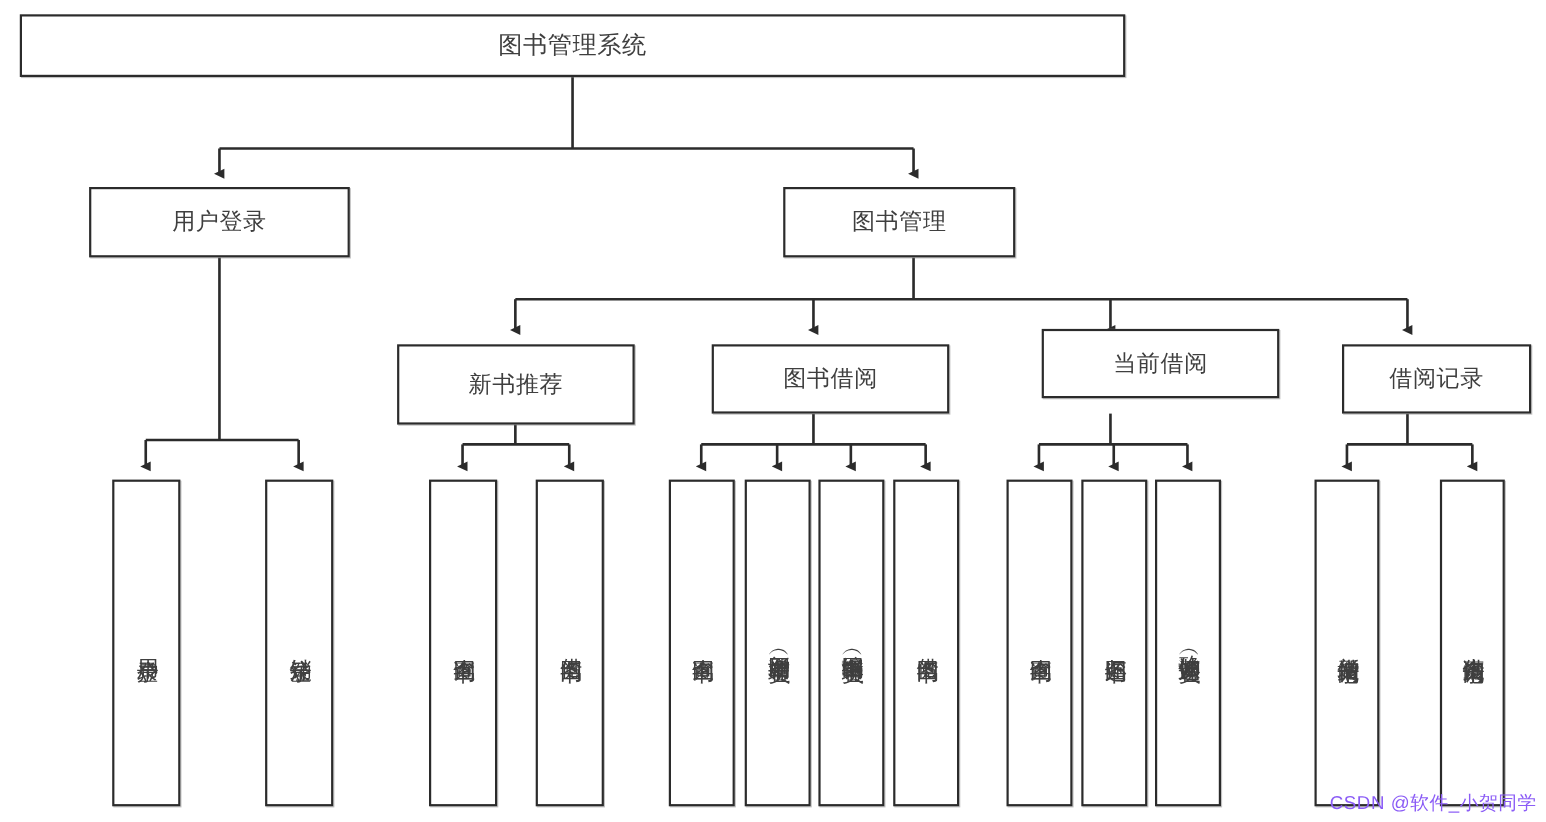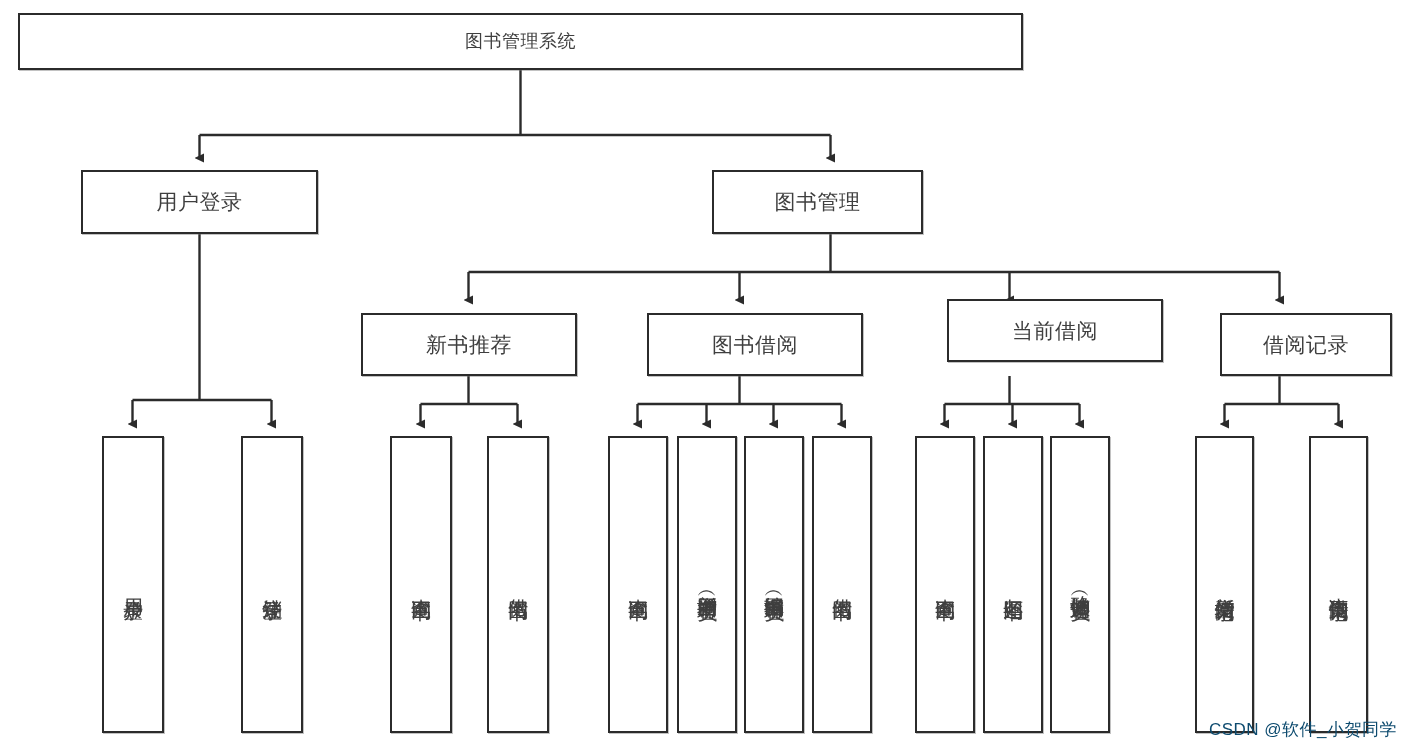--- a/index.html
+++ b/index.html
@@ -42,41 +42,41 @@
     color: #3f3f3f;
     letter-spacing: 0.5px;
   }
   
   .node.horiz .label {
     font-size: 21px;
     line-height: 1.1;
     white-space: nowrap;
   }
   .node.root .label {
-    font-size: 18px;
+    font-size: 22px;
   }
   
   .node.vert {
     align-items: center;
     justify-content: center;
   }
   .node.vert .label {
     writing-mode: vertical-rl;
     text-orientation: upright;
     font-size: 20px;
     line-height: 1.28;
     letter-spacing: 1px;
     white-space: nowrap;
   }
   .watermark {
     position: absolute;
     right: 8px;
     bottom: 6px;
     font-size: 17px;
-    color: #0c4a6e;
+    color: #8b5cf6;
     letter-spacing: 0.5px;
     white-space: nowrap;
     text-align: right;
   }
 </style>
 </head>
 <body>
 
 <div id="canvas">
 
@@ -139,21 +139,21 @@
   </div>
 
   <div class="node horiz" style="left:81px; top:170px; width:237px; height:64px;">
     <span class="label">用户登录</span>
   </div>
 
   <div class="node horiz" style="left:712px; top:170px; width:211px; height:64px;">
     <span class="label">图书管理</span>
   </div>
 
-  <div class="node horiz" style="left:361px; top:313px; width:216px; height:63px;">
+  <div class="node horiz" style="left:361px; top:313px; width:216px; height:73px;">
     <span class="label">新书推荐</span>
   </div>
 
   <div class="node horiz" style="left:632px; top:313px; width:216px; height:63px;margin-left:15px;">
     <span class="label">图书借阅</span>
   </div>
 
   <div class="node horiz" style="left:902px; top:299px; width:216px; height:63px;margin-left:45px;">
     <span class="label">当前借阅</span>
   </div>

